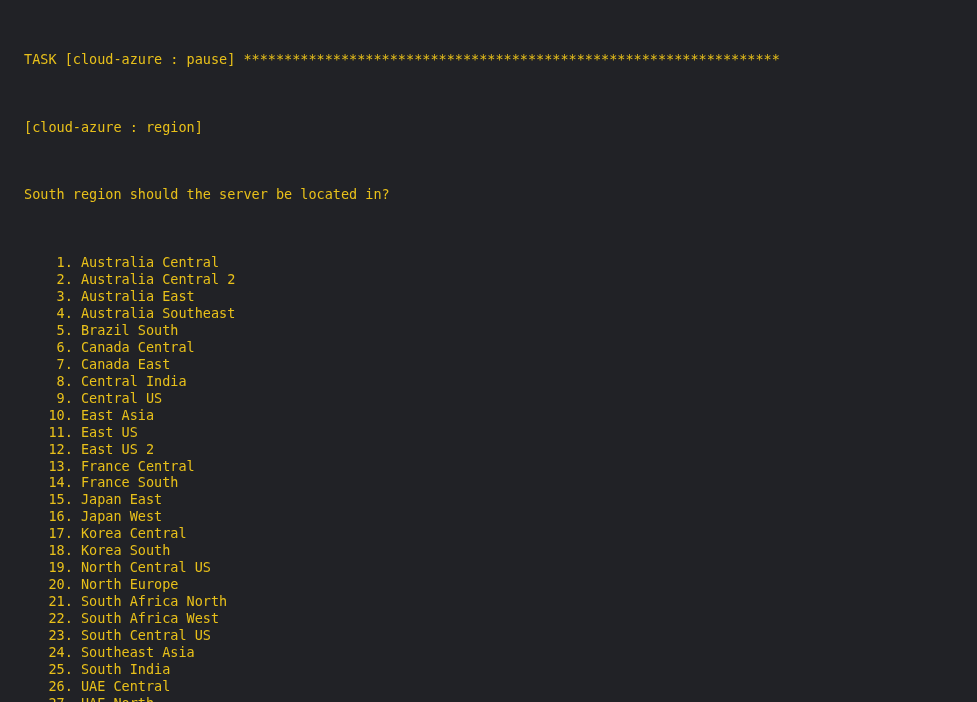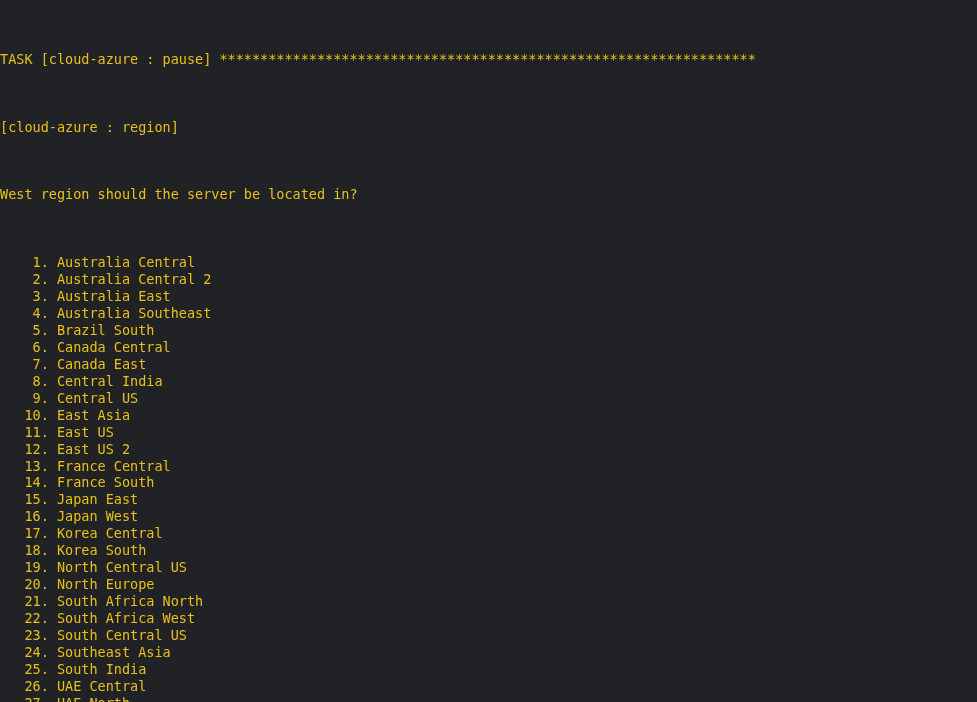--- a/index.html
+++ b/index.html
@@ -26,32 +26,33 @@
     background: #212226;
     padding: 0;
     box-sizing: border-box;
     white-space: pre;
   }
   .line {
     white-space: pre;
     display: block;
     height: 16.95px;
     color: #e8c01a;
+    margin-left: 24px;
   }
 </style>
 </head>
 <body>
 
 <div id="terminal">
 
   <span class="line">TASK [cloud-azure : pause] ******************************************************************</span>
 
   <span class="line">[cloud-azure : region]</span>
 
-  <span class="line">West region should the server be located in?</span>
+  <span class="line">South region should the server be located in?</span>
 
   <div id="region-list"><span class="line">    1. Australia Central</span><span class="line">    2. Australia Central 2</span><span class="line">    3. Australia East</span><span class="line">    4. Australia Southeast</span><span class="line">    5. Brazil South</span><span class="line">    6. Canada Central</span><span class="line">    7. Canada East</span><span class="line">    8. Central India</span><span class="line">    9. Central US</span><span class="line">   10. East Asia</span><span class="line">   11. East US</span><span class="line">   12. East US 2</span><span class="line">   13. France Central</span><span class="line">   14. France South</span><span class="line">   15. Japan East</span><span class="line">   16. Japan West</span><span class="line">   17. Korea Central</span><span class="line">   18. Korea South</span><span class="line">   19. North Central US</span><span class="line">   20. North Europe</span><span class="line">   21. South Africa North</span><span class="line">   22. South Africa West</span><span class="line">   23. South Central US</span><span class="line">   24. Southeast Asia</span><span class="line">   25. South India</span><span class="line">   26. UAE Central</span><span class="line">   27. UAE North</span></div>
 
   
 
   
 
   
 
   

